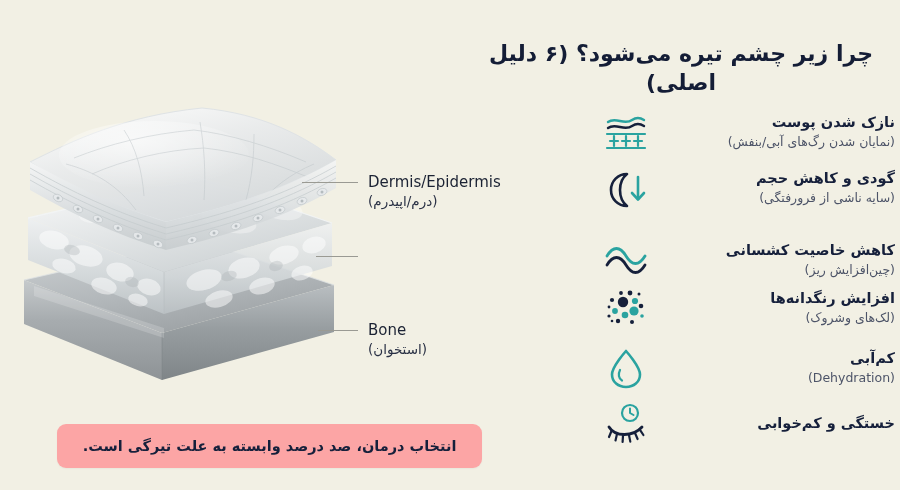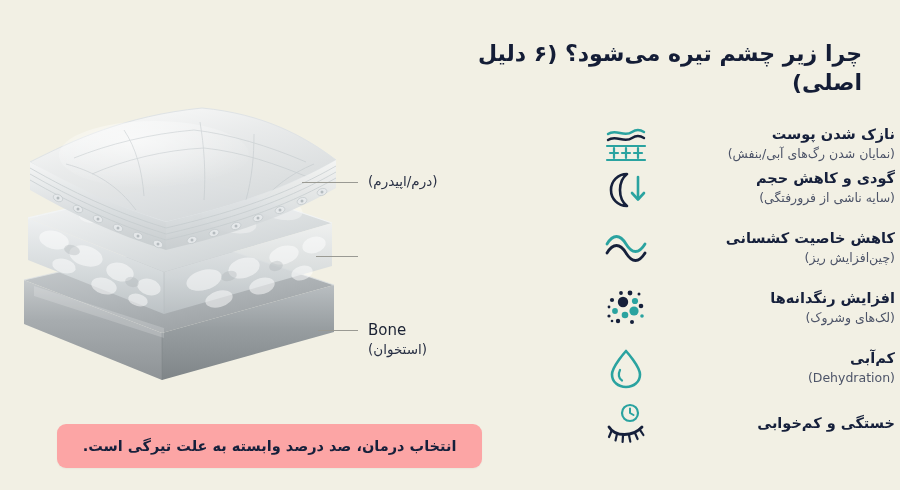--- a/index.html
+++ b/index.html
@@ -17,22 +17,23 @@
     position: relative;
     width: 900px;
     height: 490px;
     background: #f2f0e4;
   }
 
   
   .title {
     position: absolute;
     top: 40px;
-    left: 432px;
+    left: 466px;
     width: 430px;
+    text-align: center;
     direction: rtl;
     font-size: 22px;
     font-weight: bold;
     color: #141d36;
     letter-spacing: 0px;
     line-height: 1.3;
   }
 
   
   .reasons {
@@ -105,21 +106,21 @@
   .anat-en {
     font-size: 15px;
     color: #1b2233;
     line-height: 1.35;
     white-space: nowrap;
   }
   .anat-fa {
     font-size: 13.5px;
     color: #2a3145;
     direction: rtl;
-    text-align: center;
+    text-align: left;
     line-height: 1.4;
     white-space: nowrap;
   }
 
   
   .caption-bar {
     position: absolute;
     left: 57px;
     top: 424px;
     width: 425px;
@@ -300,32 +301,33 @@
         </g>
       </g>
     </svg>
   </div>
 
   <div class="leader-line" style="left:302px; top:182px; width:56px;"></div>
   <div class="leader-line" style="left:316px; top:256px; width:42px;"></div>
   <div class="leader-line" style="left:318px; top:330px; width:40px;"></div>
 
   <div class="anat-label" style="left:368px; top:172px;">
+    <div class="anat-en">Dermis/Epidermis</div>
     <div class="anat-fa">(درم/اپیدرم)</div>
   </div>
 
 
   <div class="anat-label" style="left:368px; top:320px;">
     <div class="anat-en">Bone</div>
     <div class="anat-fa">(استخوان)</div>
   </div>
 
   <div class="reasons">
 
-    <div class="reason-row" style="top:16px;gap:16px;">
+    <div class="reason-row" style="top:4px;gap:16px;">
       <div class="reason-text">
         <div class="reason-main">نازک شدن پوست</div>
         <div class="reason-sub">(نمایان شدن رگ‌های آبی/بنفش)</div>
       </div>
       <div class="reason-icon">
         <svg width="46" height="46" viewBox="0 0 46 46">
           <path d="M5,13 C 13,7 21,17 29,11 C 34,7.5 38,9 41,11" fill="none" stroke="#2aa3a0" stroke-width="2.4" stroke-linecap="round"></path>
           <path d="M5,19 C 13,13 21,23 29,17 C 34,13.5 38,15 41,17" fill="none" stroke="#16203b" stroke-width="2.4" stroke-linecap="round"></path>
           <line x1="4" y1="25" x2="42" y2="25" stroke="#2aa3a0" stroke-width="2.2" stroke-linecap="round"></line>
           <line x1="4" y1="39" x2="42" y2="39" stroke="#2aa3a0" stroke-width="2.2" stroke-linecap="round"></line>
@@ -348,21 +350,21 @@
       </div>
       <div class="reason-icon">
         <svg width="46" height="46" viewBox="0 0 46 46">
           <path d="M24,9 C 15,9 8,16 8,25 C 8,34 15,41 24,41 C 19.5,37.5 17,31.8 17,25 C 17,18.2 19.5,12.5 24,9 Z" fill="none" stroke="#16203b" stroke-width="2.6" stroke-linejoin="round" stroke-linecap="round"></path>
           <line x1="35" y1="12" x2="35" y2="34" stroke="#2aa3a0" stroke-width="2.6" stroke-linecap="round"></line>
           <polyline points="29,28 35,34.5 41,28" fill="none" stroke="#2aa3a0" stroke-width="2.6" stroke-linecap="round" stroke-linejoin="round"></polyline>
         </svg>
       </div>
     </div>
 
-    <div class="reason-row" style="top:120px;">
+    <div class="reason-row" style="top:132px;">
       <div class="reason-text">
         <div class="reason-main">کاهش خاصیت کشسانی</div>
         <div class="reason-sub">(چین‌افزایش ریز)</div>
       </div>
       <div class="reason-icon">
         <svg width="46" height="46" viewBox="0 0 46 46">
           <path d="M4,19 C 10,9 17,9 23,19 C 29,29 36,29 42,19" fill="none" stroke="#2aa3a0" stroke-width="2.8" stroke-linecap="round"></path>
           <path d="M4,28 C 10,18 17,18 23,28 C 29,38 36,38 42,28" fill="none" stroke="#16203b" stroke-width="2.8" stroke-linecap="round"></path>
         </svg>
       </div>

